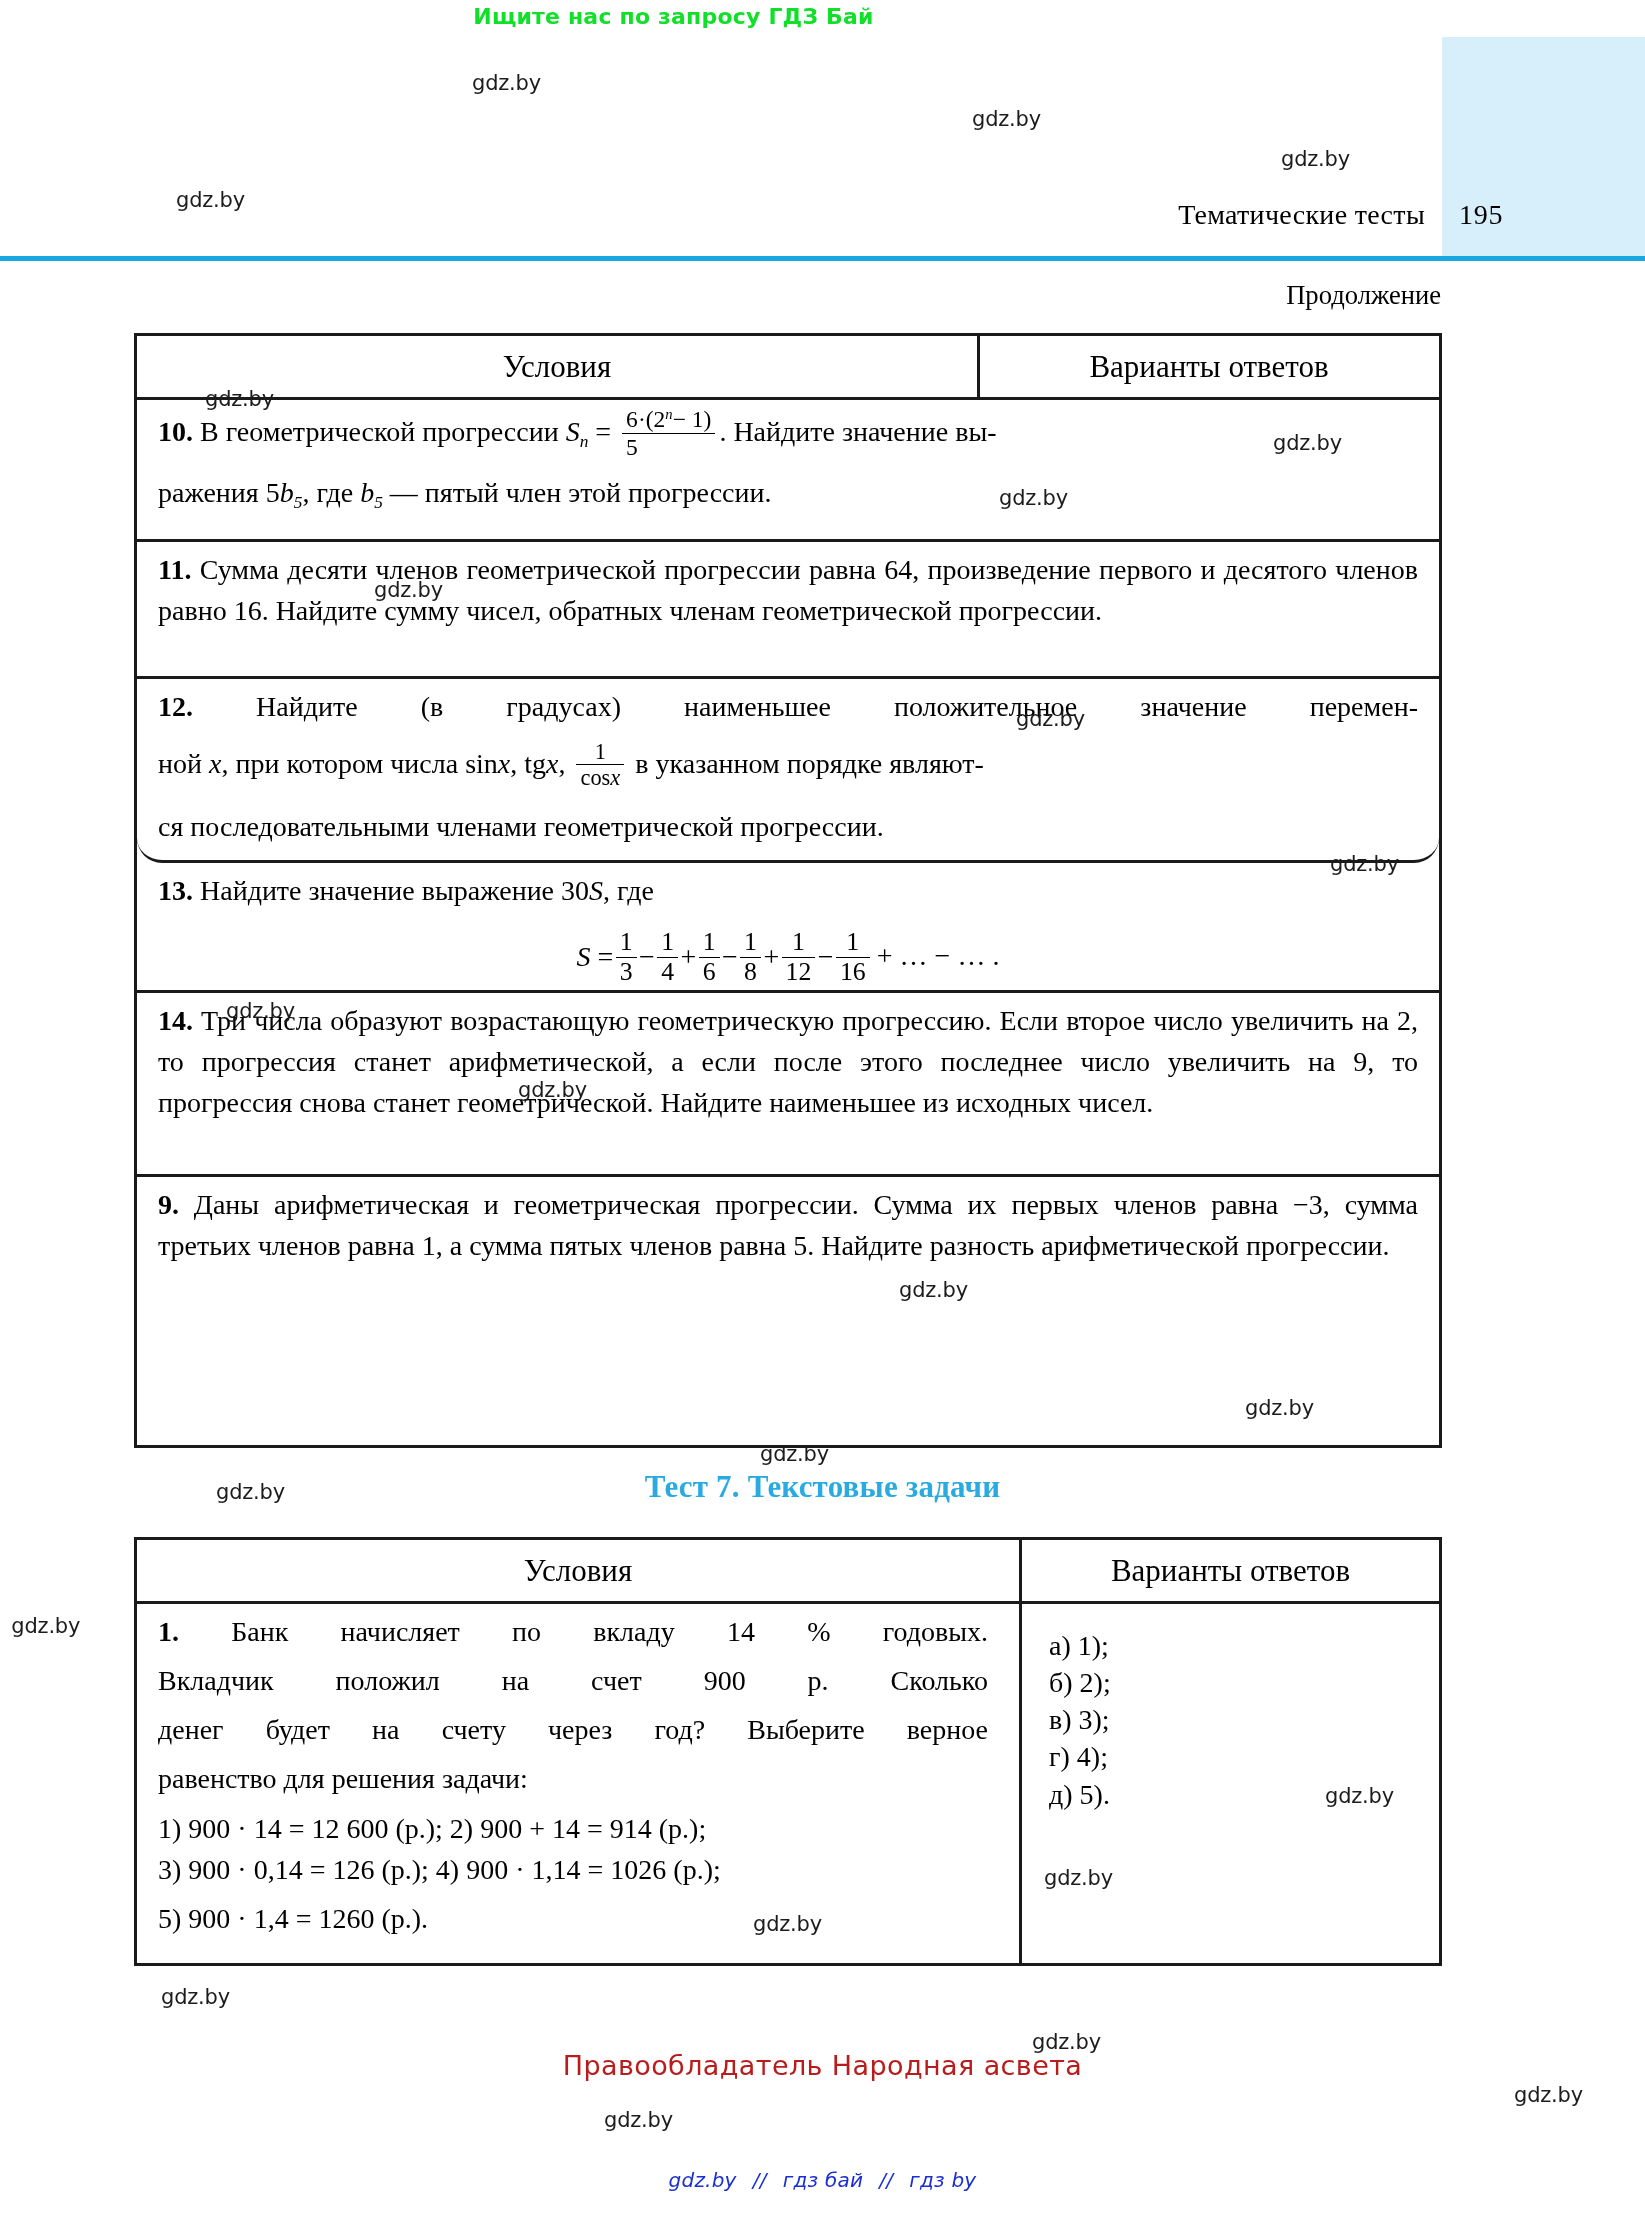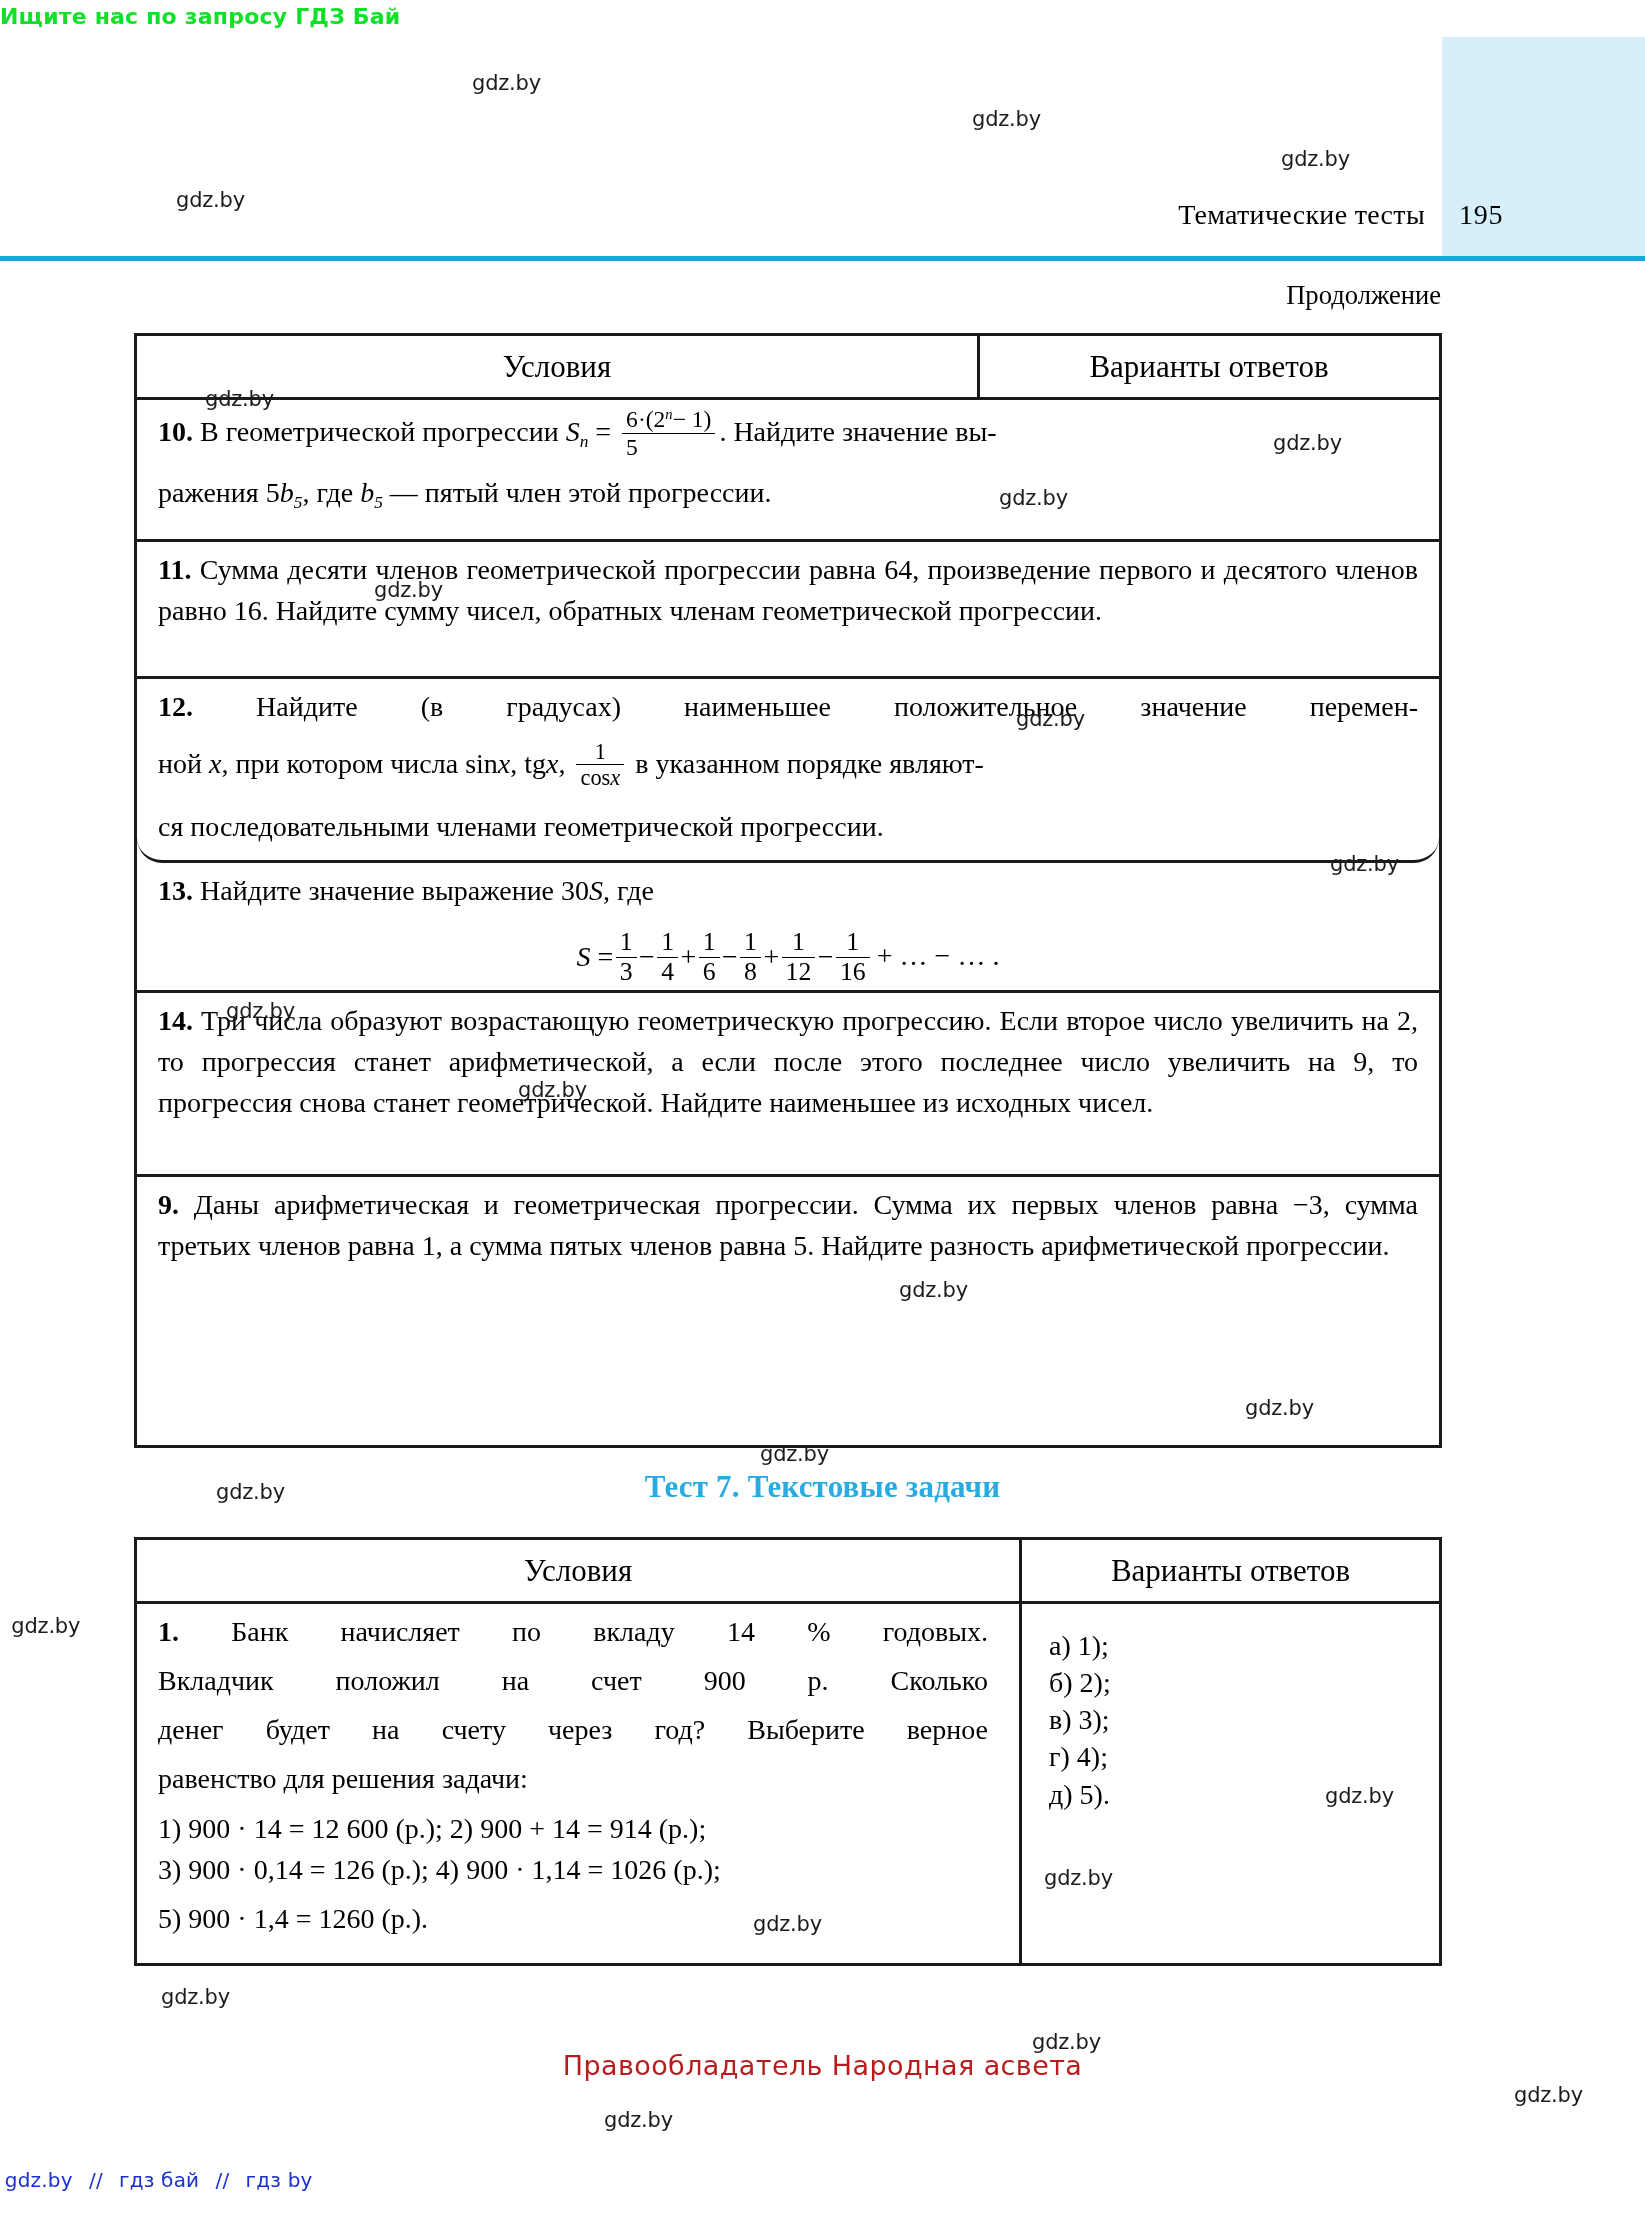--- a/index.html
+++ b/index.html
@@ -23,20 +23,21 @@
     white-space: nowrap;
     letter-spacing: -0.2px;
   }
 
   
   #promo-line {
     position: absolute;
     top: 4px;
     left: 0;
     width: 1347px;
+    text-align: center;
     font-family: "DejaVu Sans", "Liberation Sans", sans-serif;
     font-size: 22px;
     font-weight: 600;
     color: #11e029;
     letter-spacing: 0.2px;
   }
 
   
   #page-number-box {
     position: absolute;
@@ -192,24 +193,26 @@
     color: #b91c1c;
     letter-spacing: 0.4px;
   }
 
   
   #footer-links {
     position: absolute;
     left: 0;
     top: 2168px;
     width: 1645px;
+    text-align: center;
     font-family: "DejaVu Sans", "Liberation Sans", sans-serif;
     font-size: 20px;
     color: #1c2fd0;
     letter-spacing: 0.2px;
+    font-style: italic;
   }
   #footer-links span { margin: 0 4.8px; }
 </style>
 </head>
 <body>
 
 <div id="promo-line">Ищите нас по запросу ГДЗ Бай</div>
 
 <div id="page-number-box"></div>
 <div id="running-head-title">Тематические тесты</div>

